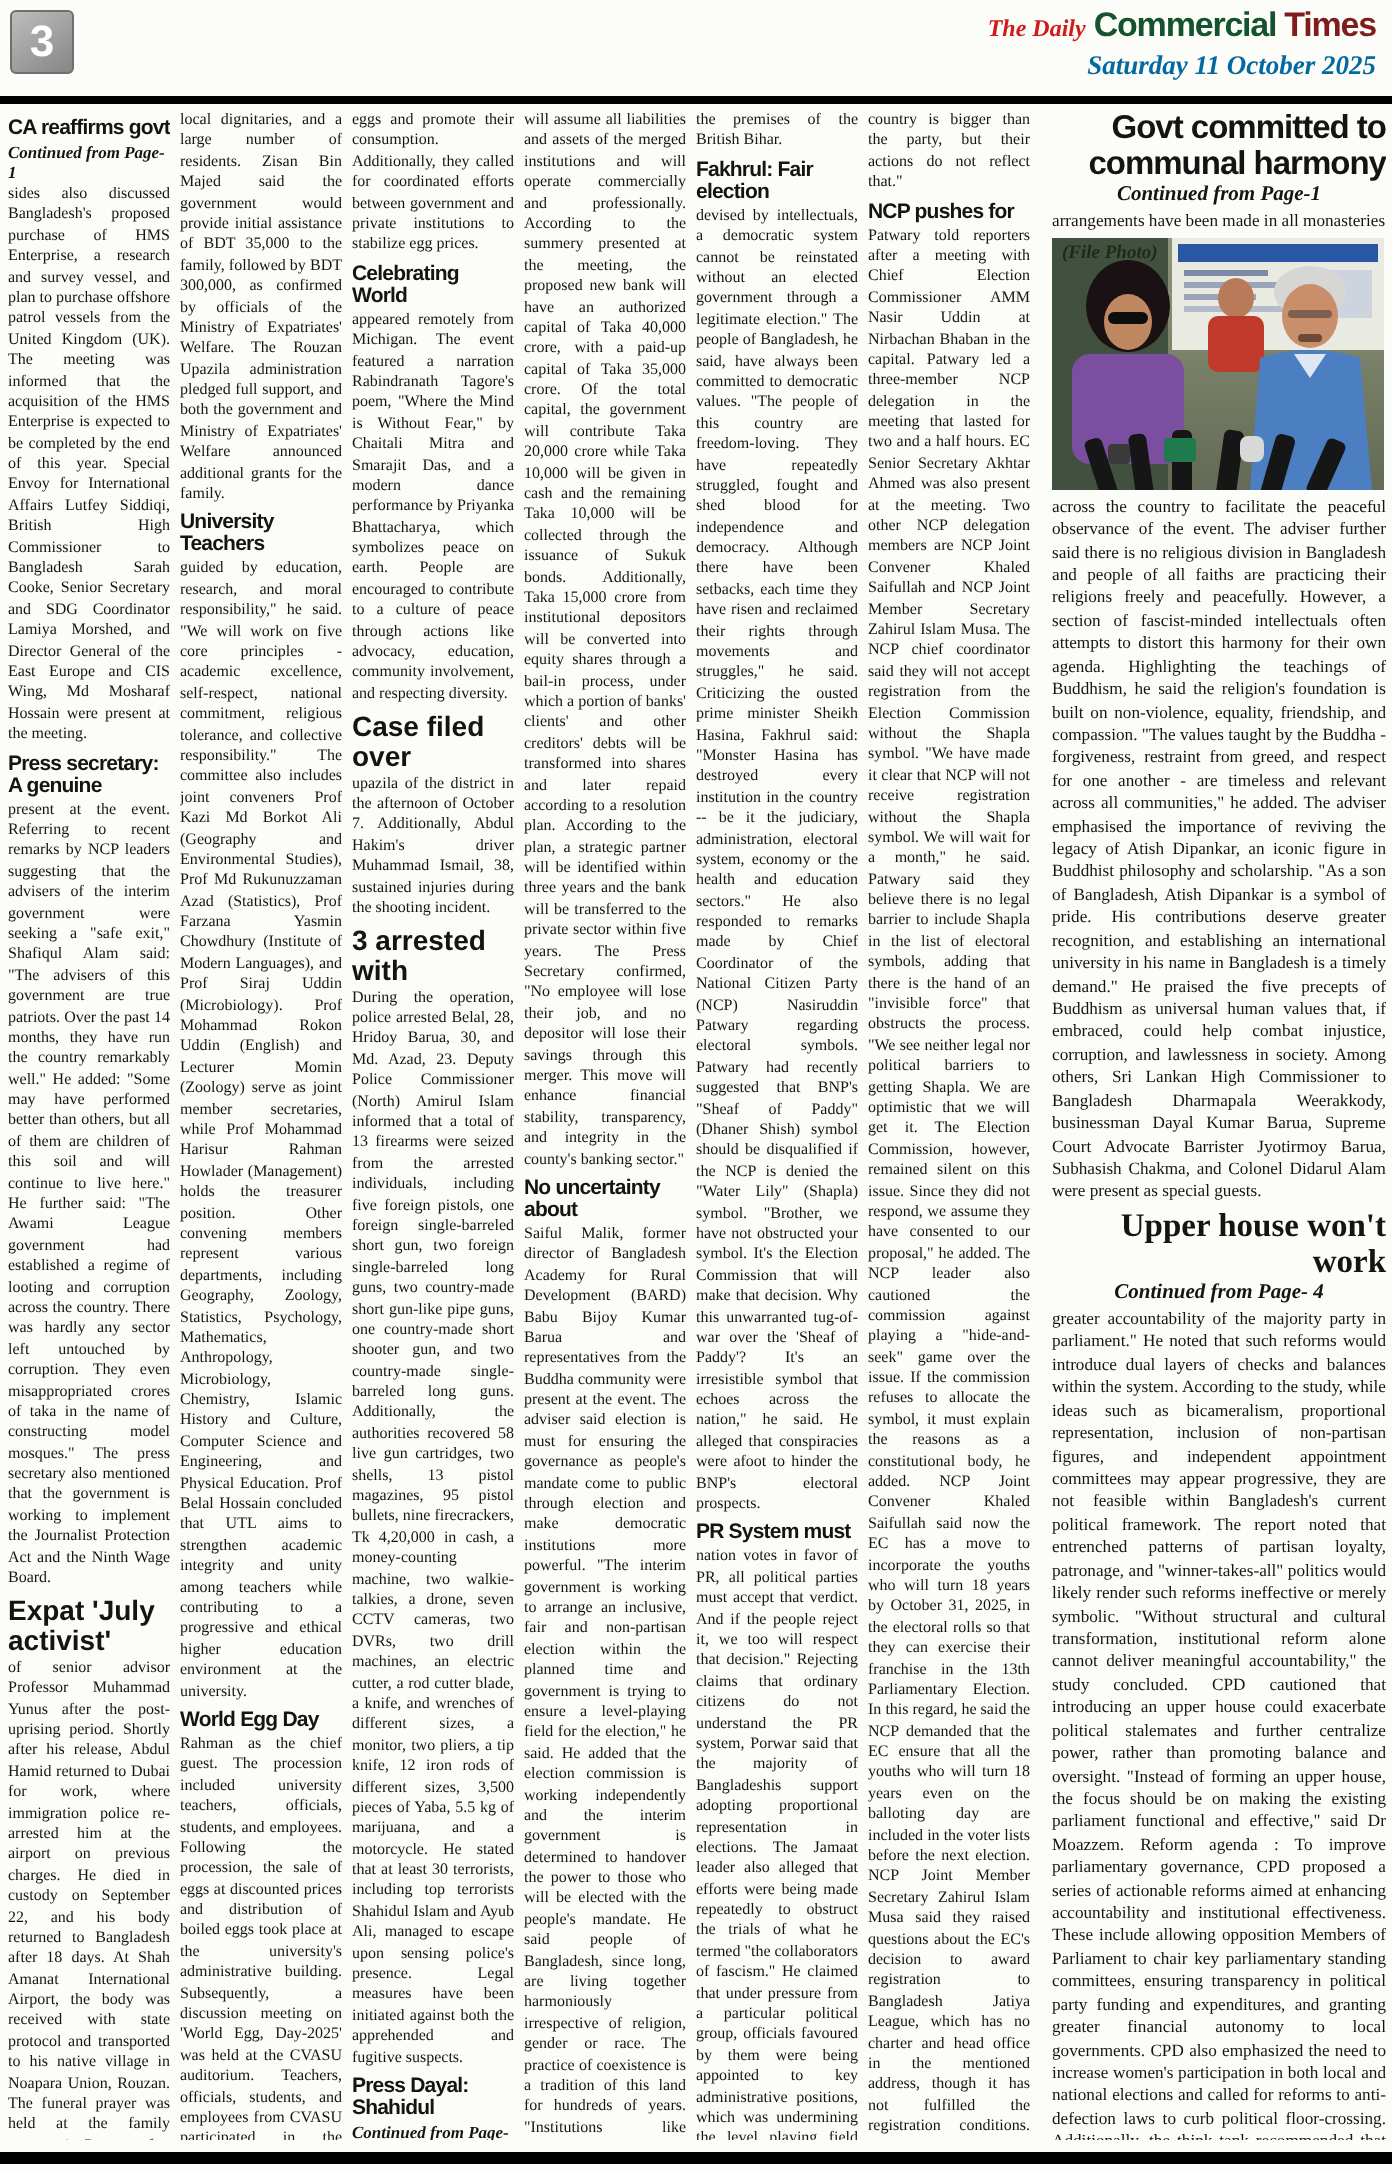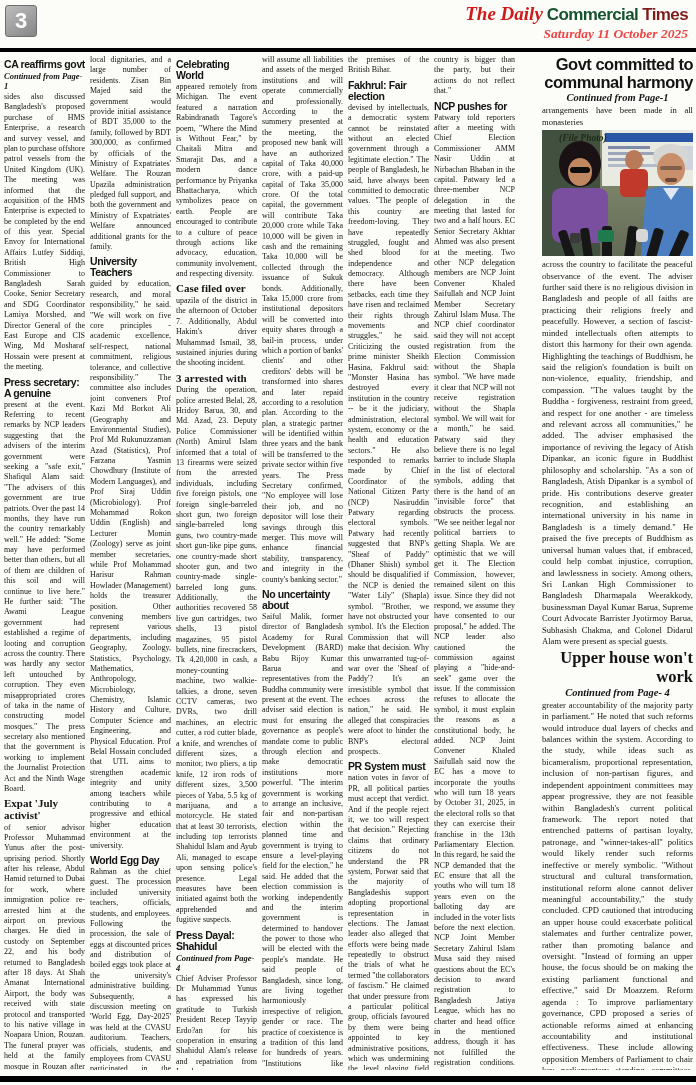--- a/index.html
+++ b/index.html
@@ -7,42 +7,42 @@
     width:696px;height:1085px;position:relative;overflow:hidden;
     background:#fcfcf9;color:#141414;
     font-family:"Liberation Serif", serif;
   }
   header{display:flex;justify-content:space-between;align-items:flex-start;
     padding:4px 8px 1px 5px;height:48px;box-sizing:border-box;}
   .pagenum{width:30px;height:30px;margin-top:1px;border:1px solid #6f6f6f;border-radius:3px;
     background:linear-gradient(145deg,#bdbdbd,#868686);color:#fff;
     font:bold 22px/1 "Liberation Sans", sans-serif;display:flex;align-items:center;justify-content:center;}
   .masthead{text-align:right;line-height:1.05;}
-  .mh-daily{color:#d11a1a;font-family:"Liberation Serif",serif;font-style:italic;font-weight:bold;font-size:19px;}
+  .mh-daily{color:#d11a1a;font-family:"Liberation Serif",serif;font-style:italic;font-weight:bold;font-size:12px;}
   .mh-comm{color:#14532d;font-family:"Liberation Sans",sans-serif;font-weight:bold;font-size:17px;letter-spacing:-0.6px;}
   .mh-times{color:#7f1d1d;font-family:"Liberation Sans",sans-serif;font-weight:bold;font-size:17px;letter-spacing:-0.6px;}
-  .mh-date{font:bold italic 13.5px "Liberation Serif",serif;color:#ef4444;margin-top:2px;}
+  .mh-date{font:bold italic 13.5px "Liberation Serif",serif;color:#0369a1;margin-top:2px;}
   .rule-top{height:4px;background:#000;}
-  .content{display:flex;gap:23px;padding:3px 3px 0 4px;height:1018px;box-sizing:border-box;overflow:hidden;}
+  .content{display:flex;gap:7px;padding:3px 3px 0 4px;height:1018px;box-sizing:border-box;overflow:hidden;}
   .cols{display:flex;gap:5px;width:515px;flex:0 0 auto;overflow:hidden;}
   .col{width:81px;flex:0 0 auto;overflow:hidden;}
   .col p{font-size:8px;line-height:1.3;text-align:justify;margin:0 0 3px 0;}
   .col h3{font-family:"Liberation Sans",sans-serif;font-size:10.5px;letter-spacing:-0.4px;
     margin:4px 0 1px;line-height:1.05;font-weight:bold;}
-  .col h3.serif{font-family:Liberation Serif, serif;letter-spacing:0;font-size:11px;}
+  .col h3.serif{font-family:Liberation Sans, sans-serif;letter-spacing:0;font-size:14px;}
   .col .cont{font:bold italic 8.5px "Liberation Serif",serif;margin:0 0 1px 0;}
   .right{flex:1;overflow:hidden;}
   .right h2{font-family:"Liberation Sans",sans-serif;font-weight:bold;font-size:16.5px;
     letter-spacing:-0.5px;text-align:right;margin:0;line-height:1.1;}
   .right h2.serif{font-family:"Liberation Serif",serif;letter-spacing:0;}
   .cont-c{font:bold italic 10.5px "Liberation Serif",serif;text-align:center;margin:1px 0 2px;}
   .right p{font-size:8.6px;line-height:1.33;text-align:justify;margin:0 0 2px 0;}
   .photo{position:relative;width:166px;height:126px;margin:1px 0 3px 0;}
   .photo svg{display:block;}
-  .file-photo{position:absolute;top:3px;left:17px;font:bold italic 9.5px "Liberation Serif",serif;color:#1d2b16;}
+  .file-photo{position:absolute;top:3px;left:5px;font:bold italic 9.5px "Liberation Serif",serif;color:#1d2b16;}
   .rule-bottom{position:absolute;left:0;right:0;bottom:3px;height:6px;background:#000;}
 </style>
 </head>
 <body>
 
 <header>
   <div class="pagenum">
     <span>3</span>
   </div>
   <div class="masthead">
@@ -68,20 +68,21 @@
         <p>of senior advisor Professor Muhammad Yunus after the post-uprising period. Shortly after his release, Abdul Hamid returned to Dubai for work, where immigration police re-arrested him at the airport on previous charges. He died in custody on September 22, and his body returned to Bangladesh after 18 days. At Shah Amanat International Airport, the body was received with state protocol and transported to his native village in Noapara Union, Rouzan. The funeral prayer was held at the family mosque in Rouzan after Friday prayers, followed by burial with full state honors. The funeral was attended by Rouzan Upazila Executive Officer Zisan Bin Majed, Assistant Commissioner (Land) Anching Marma, Rouzan Police Officer-in-Charge Monirul Islam Bhuiya, Noapara High School headmaster Habib Master, leaders and activists of the July Revolutionary Alliance and July movement, expatriate July activists returning from Dubai,</p>
       </div>
       <div class="col">
         <p>local dignitaries, and a large number of residents. Zisan Bin Majed said the government would provide initial assistance of BDT 35,000 to the family, followed by BDT 300,000, as confirmed by officials of the Ministry of Expatriates' Welfare. The Rouzan Upazila administration pledged full support, and both the government and Ministry of Expatriates' Welfare announced additional grants for the family.</p>
         <h3>University Teachers</h3>
         <p>guided by education, research, and moral responsibility," he said. "We will work on five core principles - academic excellence, self-respect, national commitment, religious tolerance, and collective responsibility." The committee also includes joint conveners Prof Kazi Md Borkot Ali (Geography and Environmental Studies), Prof Md Rukunuzzaman Azad (Statistics), Prof Farzana Yasmin Chowdhury (Institute of Modern Languages), and Prof Siraj Uddin (Microbiology). Prof Mohammad Rokon Uddin (English) and Lecturer Momin (Zoology) serve as joint member secretaries, while Prof Mohammad Harisur Rahman Howlader (Management) holds the treasurer position. Other convening members represent various departments, including Geography, Zoology, Statistics, Psychology, Mathematics, Anthropology, Microbiology, Chemistry, Islamic History and Culture, Computer Science and Engineering, and Physical Education. Prof Belal Hossain concluded that UTL aims to strengthen academic integrity and unity among teachers while contributing to a progressive and ethical higher education environment at the university.</p>
         <h3>World Egg Day</h3>
         <p>Rahman as the chief guest. The procession included university teachers, officials, students, and employees. Following the procession, the sale of eggs at discounted prices and distribution of boiled eggs took place at the university's administrative building. Subsequently, a discussion meeting on 'World Egg, Day-2025' was held at the CVASU auditorium. Teachers, officials, students, and employees from CVASU participated in the discussion. During the meeting, speakers highlighted the nutritional benefits of farm-raised chicken eggs and emphasized the importance of increasing egg production to meet the country's nutritional needs. They urged everyone to learn about the nutritional value of</p>
       </div>
       <div class="col">
+        <p>eggs and promote their consumption. Additionally, they called for coordinated efforts between government and private institutions to stabilize egg prices.</p>
         <h3>Celebrating World</h3>
         <p>appeared remotely from Michigan. The event featured a narration Rabindranath Tagore's poem, "Where the Mind is Without Fear," by Chaitali Mitra and Smarajit Das, and a modern dance performance by Priyanka Bhattacharya, which symbolizes peace on earth. People are encouraged to contribute to a culture of peace through actions like advocacy, education, community involvement, and respecting diversity.</p>
         <h3 class="serif">Case filed over</h3>
         <p>upazila of the district in the afternoon of October 7. Additionally, Abdul Hakim's driver Muhammad Ismail, 38, sustained injuries during the shooting incident.</p>
         <h3 class="serif">3 arrested with</h3>
         <p>During the operation, police arrested Belal, 28, Hridoy Barua, 30, and Md. Azad, 23. Deputy Police Commissioner (North) Amirul Islam informed that a total of 13 firearms were seized from the arrested individuals, including five foreign pistols, one foreign single-barreled short gun, two foreign single-barreled long guns, two country-made short gun-like pipe guns, one country-made short shooter gun, and two country-made single-barreled long guns. Additionally, the authorities recovered 58 live gun cartridges, two shells, 13 pistol magazines, 95 pistol bullets, nine firecrackers, Tk 4,20,000 in cash, a money-counting machine, two walkie-talkies, a drone, seven CCTV cameras, two DVRs, two drill machines, an electric cutter, a rod cutter blade, a knife, and wrenches of different sizes, a monitor, two pliers, a tip knife, 12 iron rods of different sizes, 3,500 pieces of Yaba, 5.5 kg of marijuana, and a motorcycle. He stated that at least 30 terrorists, including top terrorists Shahidul Islam and Ayub Ali, managed to escape upon sensing police's presence. Legal measures have been initiated against both the apprehended and fugitive suspects.</p>
         <h3>Press Dayal: Shahidul</h3>
         <div class="cont">Continued from Page- 4</div>
         <p>Chief Adviser Professor Dr Muhammad Yunus has expressed his gratitude to Turkish President Recep Tayyip Erdo?an for his cooperation in ensuring Shahidul Alam's release and repatriation from Israel.</p>
       </div>

